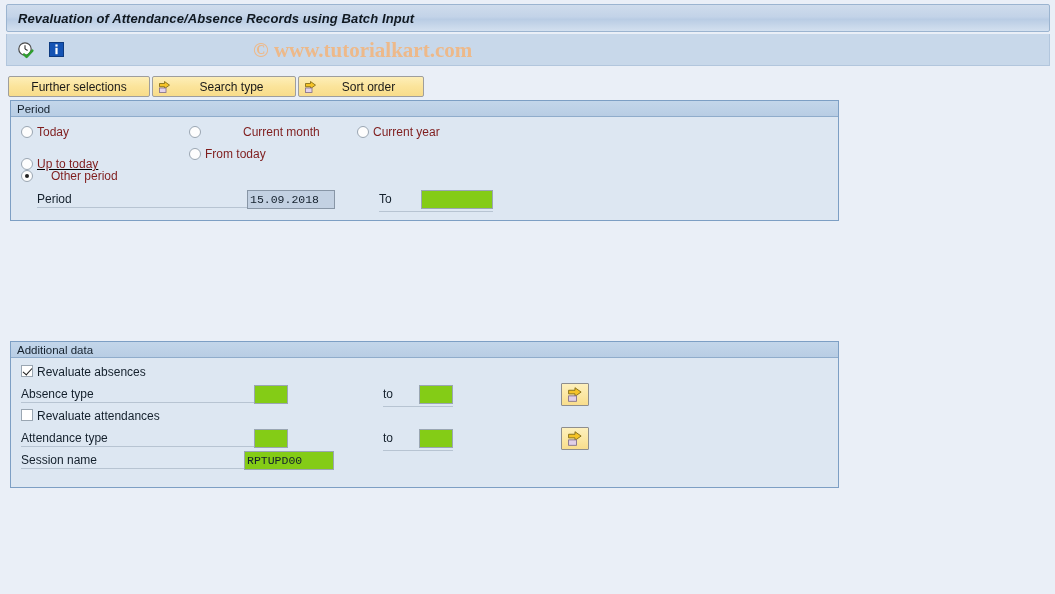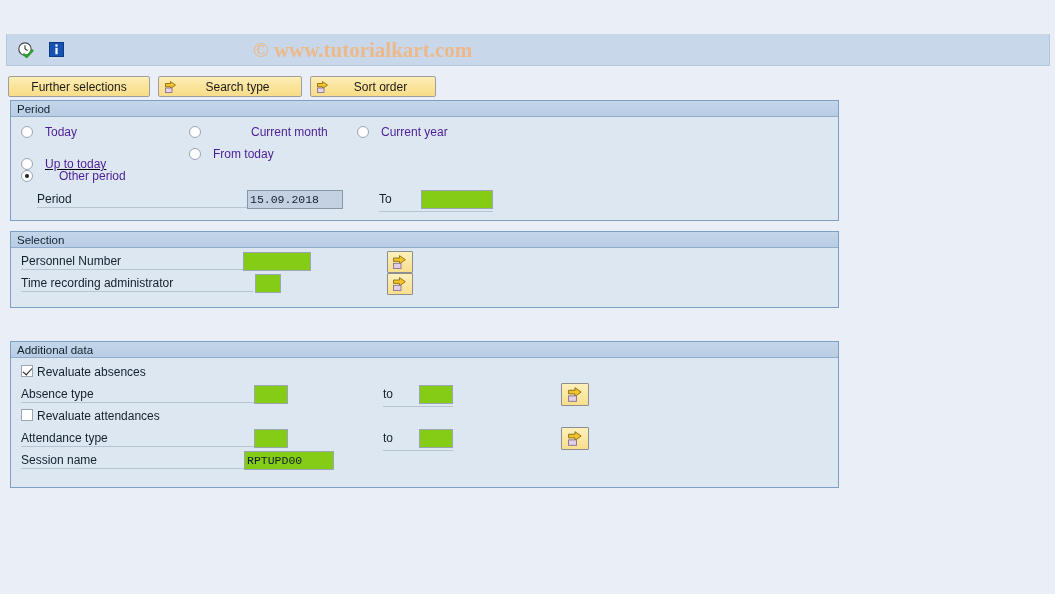--- a/index.html
+++ b/index.html
@@ -63,21 +63,21 @@
     color: #edb98a;
     white-space: nowrap;
     user-select: none;
   }
 
   
   .btnrow {
     position: absolute;
     left: 8px; top: 76px;
     display: flex;
-    gap: 8px;
+    gap: 2px;
   }
   .sapbtn {
     height: 21px;
     background: linear-gradient(to bottom, #fdeeb8 0%, #fbe49b 50%, #f8dc8a 100%);
     border: 1px solid #9e9e9e;
     border-radius: 2px;
     display: flex; align-items: center;
     font-size: 12px;
     color: #1a1a1a;
     cursor: pointer;
@@ -133,22 +133,22 @@
   .radio.on::after {
     content: "";
     position: absolute;
     left: 3px; top: 3px;
     width: 4px; height: 4px;
     border-radius: 50%;
     background: #222;
   }
   .radio-row .txt {
     font-size: 12px;
-    color: #4c1d95;
-    margin-left: 12px;
+    color: #7f1d1d;
+    margin-left: 4px;
     white-space: nowrap;
   }
 
   
   .cb-row { position: absolute; display: flex; align-items: flex-start; }
   .cbox {
     width: 12px; height: 12px;
     background: #fff;
     border: 1px solid #9aa6b2;
     display: inline-block;
@@ -214,20 +214,23 @@
     border-radius: 1px;
     cursor: pointer;
     display: flex; align-items: center; justify-content: center;
   }
 </style>
 </head>
 <body>
 
 <div id="app">
 
+  <div class="titlebar">
+    <div class="titlebar-text">Revaluation of Attendance/Absence Records using Batch Input</div>
+  </div>
 
   <div class="toolbar">
     <div class="tb-icon">
       <svg width="18" height="18" viewBox="0 0 18 18">
         <circle cx="8" cy="8" r="6.2" fill="#ffffff" stroke="#4a4a4a" stroke-width="1.2"></circle>
         <line x1="8" y1="8" x2="8" y2="4.2" stroke="#333" stroke-width="1.1"></line>
         <line x1="8" y1="8" x2="10.6" y2="9.4" stroke="#333" stroke-width="1.1"></line>
         <path d="M7 13.4 L9.6 16 L15.4 9.6" fill="none" stroke="#2f9e2f" stroke-width="2.4" stroke-linecap="round" stroke-linejoin="round"></path>
       </svg>
     </div>
@@ -292,52 +295,27 @@
         <span class="radio"></span>
         <span class="txt">From today</span>
       </div>
 
       <div class="radio-row" style="left:10px; top:52px;gap:14px;">
         <span class="radio on"></span>
         <span class="txt">Other period</span>
       </div>
 
       <div class="flabel" style="left:26px; top:75px; width:215px;">Period</div>
-      <input class="sapinput sel" style="left: 236px; top: 73px; width: 96px;" readonly="" value="15.09.2018">
+      <input class="sapinput sel" style="left: 236px; top: 73px; width: 88px;" readonly="" value="15.09.2018">
       <div class="plain-label" style="left:368px; top:75px;">To</div>
       <input class="sapinput" style="left: 410px; top: 73px; width: 72px;" readonly="" value="">
       <div style="position:absolute; left:368px; top:94px; width:114px; border-bottom:1px solid #b7c4d2;"></div>
     </div>
   </div>
 
-  <div class="panel" id="panel-selection">
-    <div class="panel-head">
-      <span>Selection</span>
-    </div>
-    <div class="panel-body">
-
-      <div class="flabel" style="left:10px; top:6px; width:222px;">Personnel Number</div>
-      <input class="sapinput" style="left: 232px; top: 4px; width: 68px;" readonly="" value="">
-      <div class="msbtn" style="left:376px; top:3px; width:26px; height:22px;">
-        <svg width="16" height="16" viewBox="0 0 16 16">
-          <path d="M1.5 4 h6 v-2.4 l5.8 4.1 l-5.8 4.1 v-2.4 h-6 z" fill="#f5c327" stroke="#7a6312" stroke-width=".8" stroke-linejoin="round"></path>
-          <rect x="1.5" y="9.3" width="7.5" height="5.1" fill="#e0cfe8" stroke="#7d6a88" stroke-width=".8"></rect>
-        </svg>
-      </div>
-
-      <div class="flabel" style="left:10px; top:28px; width:232px;">Time recording administrator</div>
-      <input class="sapinput" style="left: 244px; top: 26px; width: 26px;" readonly="" value="">
-      <div class="msbtn" style="left:376px; top:25px; width:26px; height:22px;">
-        <svg width="16" height="16" viewBox="0 0 16 16">
-          <path d="M1.5 4 h6 v-2.4 l5.8 4.1 l-5.8 4.1 v-2.4 h-6 z" fill="#f5c327" stroke="#7a6312" stroke-width=".8" stroke-linejoin="round"></path>
-          <rect x="1.5" y="9.3" width="7.5" height="5.1" fill="#e0cfe8" stroke="#7d6a88" stroke-width=".8"></rect>
-        </svg>
-      </div>
-    </div>
-  </div>
 
   <div class="panel" id="panel-additional">
     <div class="panel-head">
       <span>Additional data</span>
     </div>
     <div class="panel-body">
 
       <div class="cb-row" style="left:10px; top:7px;">
         <span class="cbox on"></span>
         <span class="txt">Revaluate absences</span>

